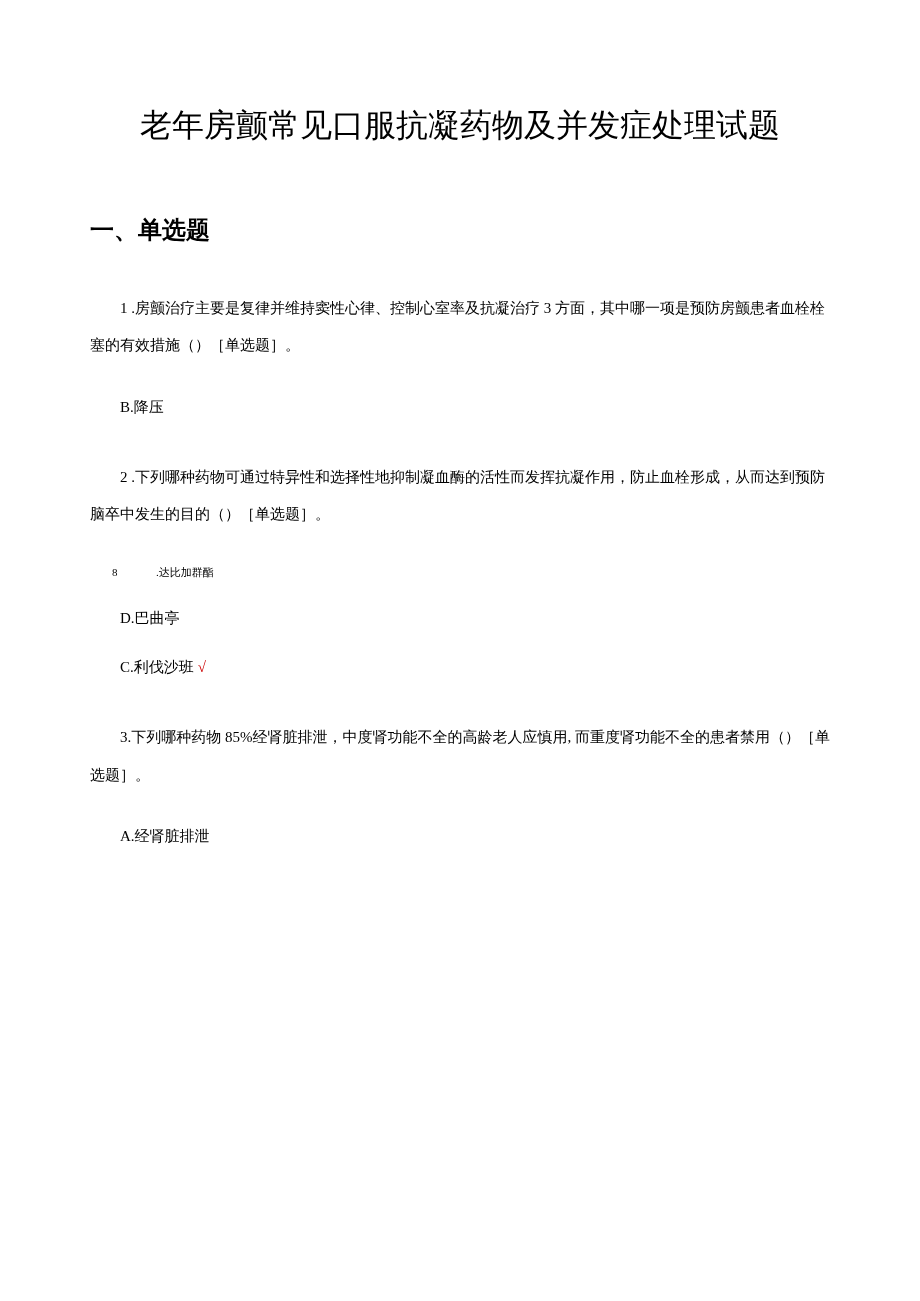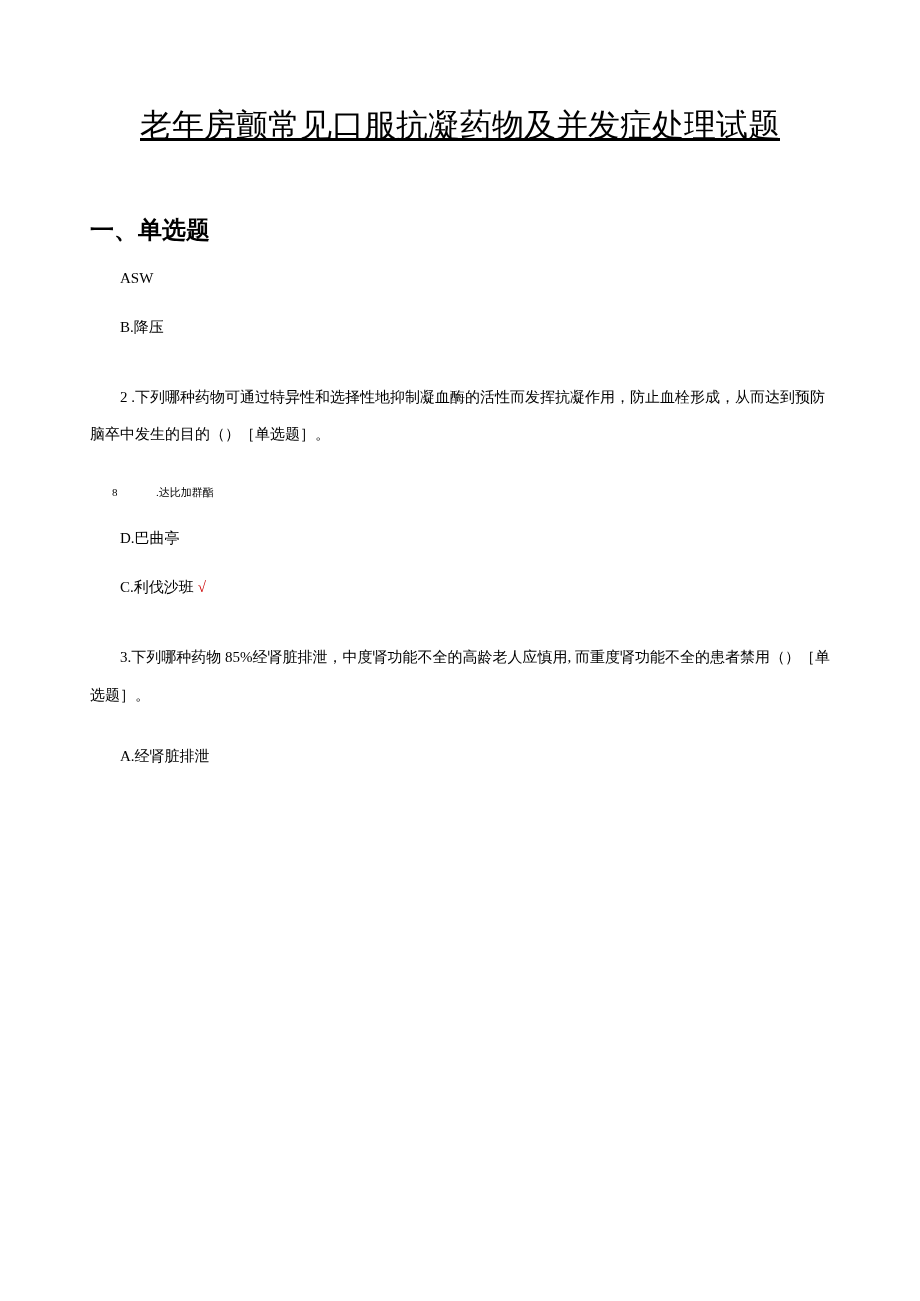--- a/index.html
+++ b/index.html
@@ -14,26 +14,25 @@
       padding: 100px 90px 60px 90px;
       color: #000000;
       line-height: 1.6;
     }
     .title {
       font-size: 32px;
       font-weight: normal;
       text-align: center;
       margin-bottom: 60px;
       font-family: "SimHei", "黑体", sans-serif;
-      text-decoration: underline;
     }
     .section-header {
       font-size: 24px;
       font-weight: bold;
-      margin-bottom: 16px;
+      margin-bottom: 40px;
       font-family: "SimHei", "黑体", sans-serif;
     }
     .question-text {
       font-size: 15px;
       margin-bottom: 30px;
       line-height: 2.5;
       text-indent: 2em;
     }
     .option {
       font-size: 15px;
@@ -58,21 +57,21 @@
     }
   </style>
 </head>
 <body>
 
 <h1 class="title">老年房颤常见口服抗凝药物及并发症处理试题</h1>
 
 <h2 class="section-header">一、单选题</h2>
 
 <div class="question-block">
-  <p class="option">ASW</p>
+  <p class="question-text">1 .房颤治疗主要是复律并维持窦性心律、控制心室率及抗凝治疗 3 方面，其中哪一项是预防房颤患者血栓栓塞的有效措施（）［单选题］。</p>
   <p class="option">B.降压</p>
 </div>
 
 <div class="question-block">
   <p class="question-text">2 .下列哪种药物可通过特异性和选择性地抑制凝血酶的活性而发挥抗凝作用，防止血栓形成，从而达到预防脑卒中发生的目的（）［单选题］。</p>
   <p class="option-special-indent">
     <span class="option-num-spaced">8</span><span>.达比加群酯</span>
   </p>
   <p class="option">D.巴曲亭</p>
   <p class="option">

